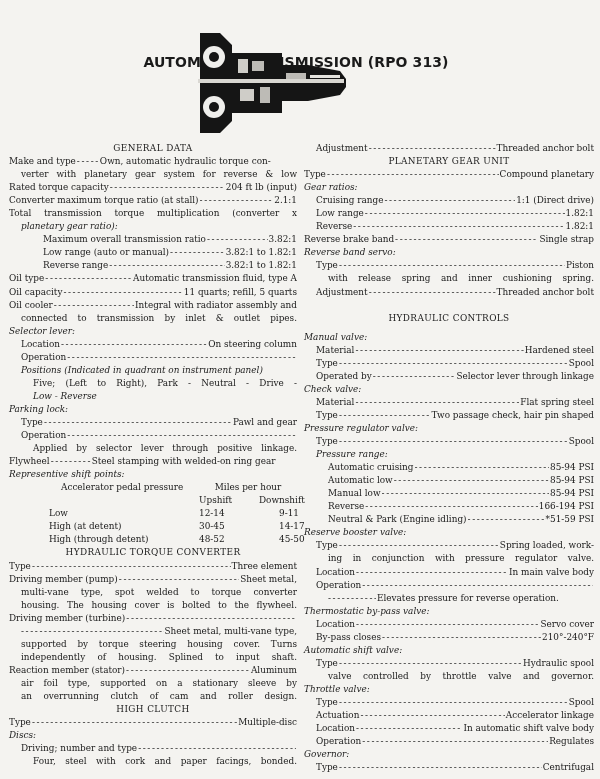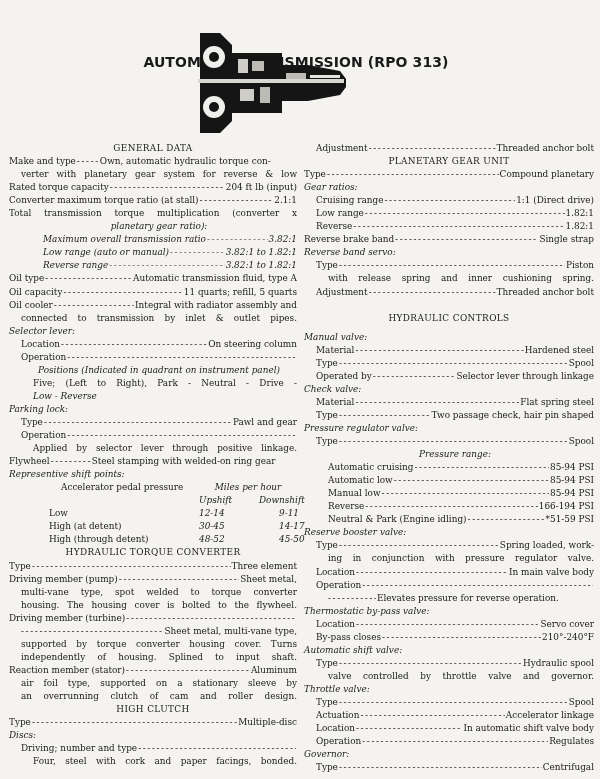--- a/index.html
+++ b/index.html
@@ -30,26 +30,26 @@
   .row .k { flex: 0 0 auto; }
   .row .dots {
     flex: 1 1 auto; overflow: hidden; margin: 0 1px;
     letter-spacing: 1.6px; color: #222;
   }
   .row .dots::before { content: "------------------------------------------------------------------------------------------------------------------------"; }
   .row .v { flex: 0 0 auto; }
   .heading { text-align: center; height: 13.05px; letter-spacing: 0.4px; }
   .plain { height: 13.05px; font-style: italic; }
   .cont { height: 13.05px; text-align: justify; text-align-last: justify; }
-  .i1 { padding-left: 12px; text-align: center; }
+  .i1 { padding-left: 12px; }
   .i2 { padding-left: 24px; }
-  .i3 { padding-left: 34px; font-style: italic; }
+  .i3 { padding-left: 34px; }
   .shift-table { display: grid; grid-template-columns: 150px 60px 78px; }
   .shift-table div { height: 13.05px; margin-left: 40px; }
-  .shift-table .c { text-align: center; font-style: italic; }
+  .shift-table .c { text-align: center; }
   .spacer { height: 13.05px; }
 </style>
 </head>
 <body>
 
 <div class="page-title">AUTOMATIC TRANSMISSION (RPO 313)</div>
 
 <div class="illustration">
   <svg width="160" height="112" viewBox="0 0 160 112">
     <path d="M10 6 L30 6 L42 18 L42 26 L92 26 L92 38 L118 38 L150 44 L156 52 L156 60 L150 68 L118 74 L92 74 L92 86 L42 86 L42 94 L30 106 L10 106 Z" fill="#151515"></path>
@@ -180,21 +180,21 @@
   <div class="cont i1">multi-vane type, spot welded to torque converter</div>
   <div class="cont i1">housing. The housing cover is bolted to the flywheel.</div>
   <div class="row">
       <span class="k">Driving member (turbine)</span>
       <span class="dots"></span>
     </div>
   <div class="row i1">
       <span class="dots" style="margin-left:0"></span>
       <span class="v">Sheet metal, multi-vane type,</span>
     </div>
-  <div class="cont i1">supported by torque converter housing cover. Turns</div>
+  <div class="cont i1">supported by torque steering housing cover. Turns</div>
   <div class="cont i1">independently of housing. Splined to input shaft.</div>
   <div class="row">
       <span class="k">Reaction member (stator)</span>
       <span class="dots"></span>
       <span class="v">Aluminum</span>
     </div>
   <div class="cont i1">air foil type, supported on a stationary sleeve by</div>
   <div class="cont i1">an overrunning clutch of cam and roller design.</div>
 
   <div class="heading">HIGH CLUTCH</div>

